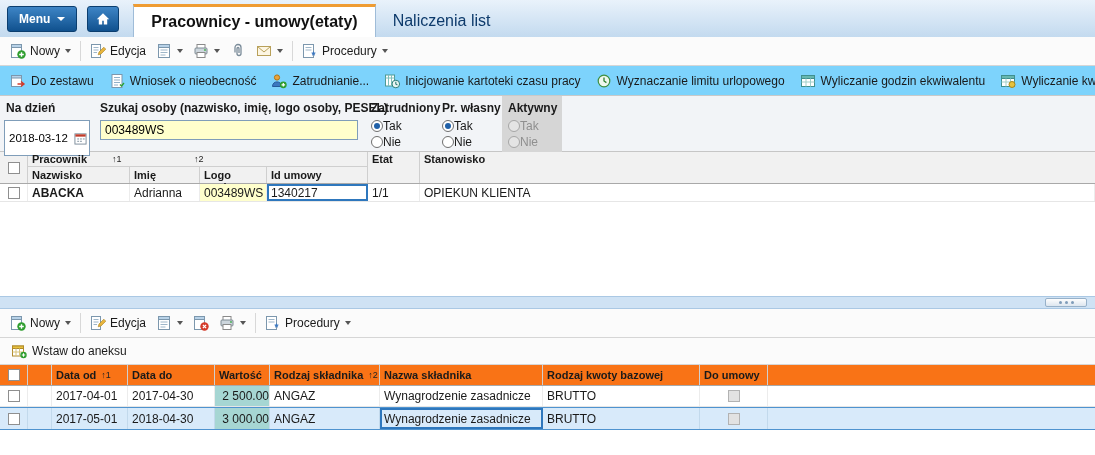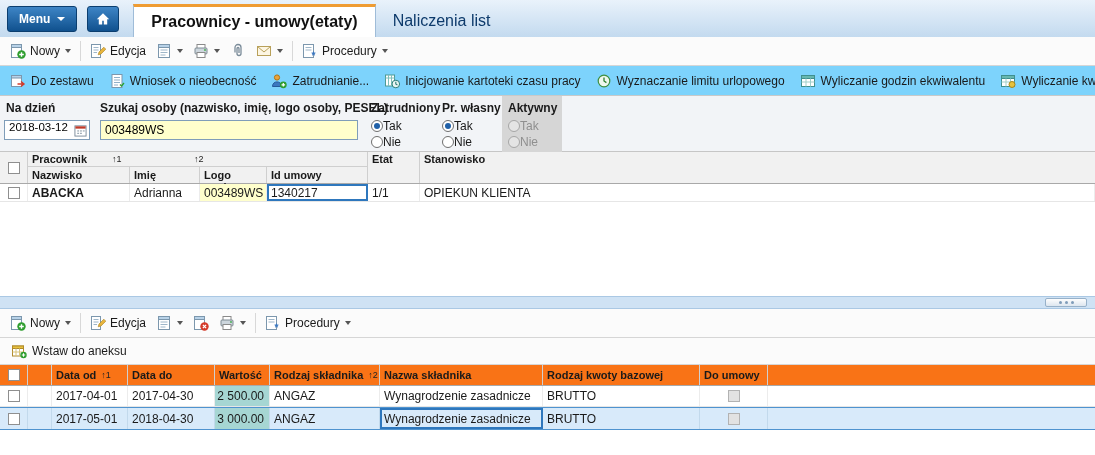--- a/index.html
+++ b/index.html
@@ -22,21 +22,21 @@
   .chev { width:0; height:0; border-left:3.5px solid transparent; border-right:3.5px solid transparent; border-top:4px solid #555; margin-left:1px; }
   .vsep { width:1px; height:20px; background:#d8d8d8; margin:0 4px; }
   .ico { width:16px; height:16px; flex:0 0 auto; }
 
   .actionbar { height:30px; background:#7dd3fc; border-bottom:1px solid #c9c9c9; display:flex; align-items:center; padding:0 4px; gap:3px; }
   .abtn { display:flex; align-items:center; gap:5px; height:24px; padding:0 6px; background:none; border:none; font-family:inherit; font-size:12px; color:#1a1a1a; white-space:nowrap; }
 
   
   .filterbar { height:56px; background:#f2f4f7; border-bottom:1px solid #c6c6c6; position:relative; }
   .flabel { position:absolute; top:5px; font-weight:bold; }
-  .date-wrap { position:absolute; left:4px; top:24px; width:86px; height:20px; border:1px solid #7f9db9; background:#fff; display:flex; align-items:flex-start; }
+  .date-wrap { position:absolute; left:4px; top:24px; width:86px; height:36px; border:1px solid #7f9db9; background:#fff; display:flex; align-items:center; }
   .date-input { flex:1; min-width:0; border:none; background:none; font-family:inherit; font-size:11.5px; padding-left:4px; }
   .date-cal-btn { width:18px; height:18px; border:none; background:#fff; display:flex; align-items:center; justify-content:center; padding:0; }
   .search-input { position:absolute; left:100px; top:24px; width:258px; height:20px; border:1px solid #7f9db9; background:#ffffcc; font-family:inherit; font-size:12px; padding:0 4px; }
   .fgroup { position:absolute; top:0; padding-top:5px; }
   .fg-emp { left:371px; } .fg-own { left:442px; }
   .fg-act { left:502px; width:60px; height:56px; background:#d6d6d6; padding-left:6px; }
   .fgroup .glabel { font-weight:bold; margin-bottom:3px; }
   .radio { display:flex; align-items:center; gap:0; height:16px; background:none; border:none; font-family:inherit; font-size:12px; color:#1a1a1a; padding:0; }
   .rdot { width:12px; height:12px; border:1px solid #6f6f6f; border-radius:50%; background:#fff; position:relative; flex:0 0 auto; }
   .radio.checked .rdot::after { content:""; position:absolute; left:2px; top:2px; right:2px; bottom:2px; border-radius:50%; background:#2060a8; }
@@ -75,21 +75,21 @@
 
   .g2h { display:grid; grid-template-columns:28px 24px 76px 87px 55px 110px 163px 157px 68px 1fr; height:21px; background:#f97316; border-bottom:1px solid #a9a9a9; font-size:11px; }
   .g2h > div { display:flex; align-items:center; padding-left:4px; font-weight:bold; border-right:1px solid #cfcfcf; gap:5px; }
   .g2h .cbcell { justify-content:center; padding-left:0; }
   .g2h .filler { border-right:none; }
 
   .g2r { display:grid; grid-template-columns:28px 24px 76px 87px 55px 110px 163px 157px 68px 1fr; height:21px; font-size:12px; border-bottom:1px solid #e6e6e6; background:#fff; }
   .g2r > div { display:flex; align-items:center; padding-left:4px; border-right:1px solid #ececec; white-space:nowrap; overflow:hidden; }
   .g2r .cbcell, .g2r .ctr { justify-content:center; padding-left:0; }
   .g2r .filler { border-right:none; }
-  .cell-val { background:#a6d6d3; justify-content:flex-end; padding-right:5px; }
+  .cell-val { background:#a6d6d3; justify-content:flex-end; }
   .g2r.sel { background:#d8eafa; border-top:1px solid #4f93cf; border-bottom:1px solid #4f93cf; height:23px; }
   .g2r.sel > div { border-right-color:#c2d9ec; }
 </style>
 </head>
 <body>
 
 <div class="app">
 
   <header class="topbar">
     <button class="menu-btn">

